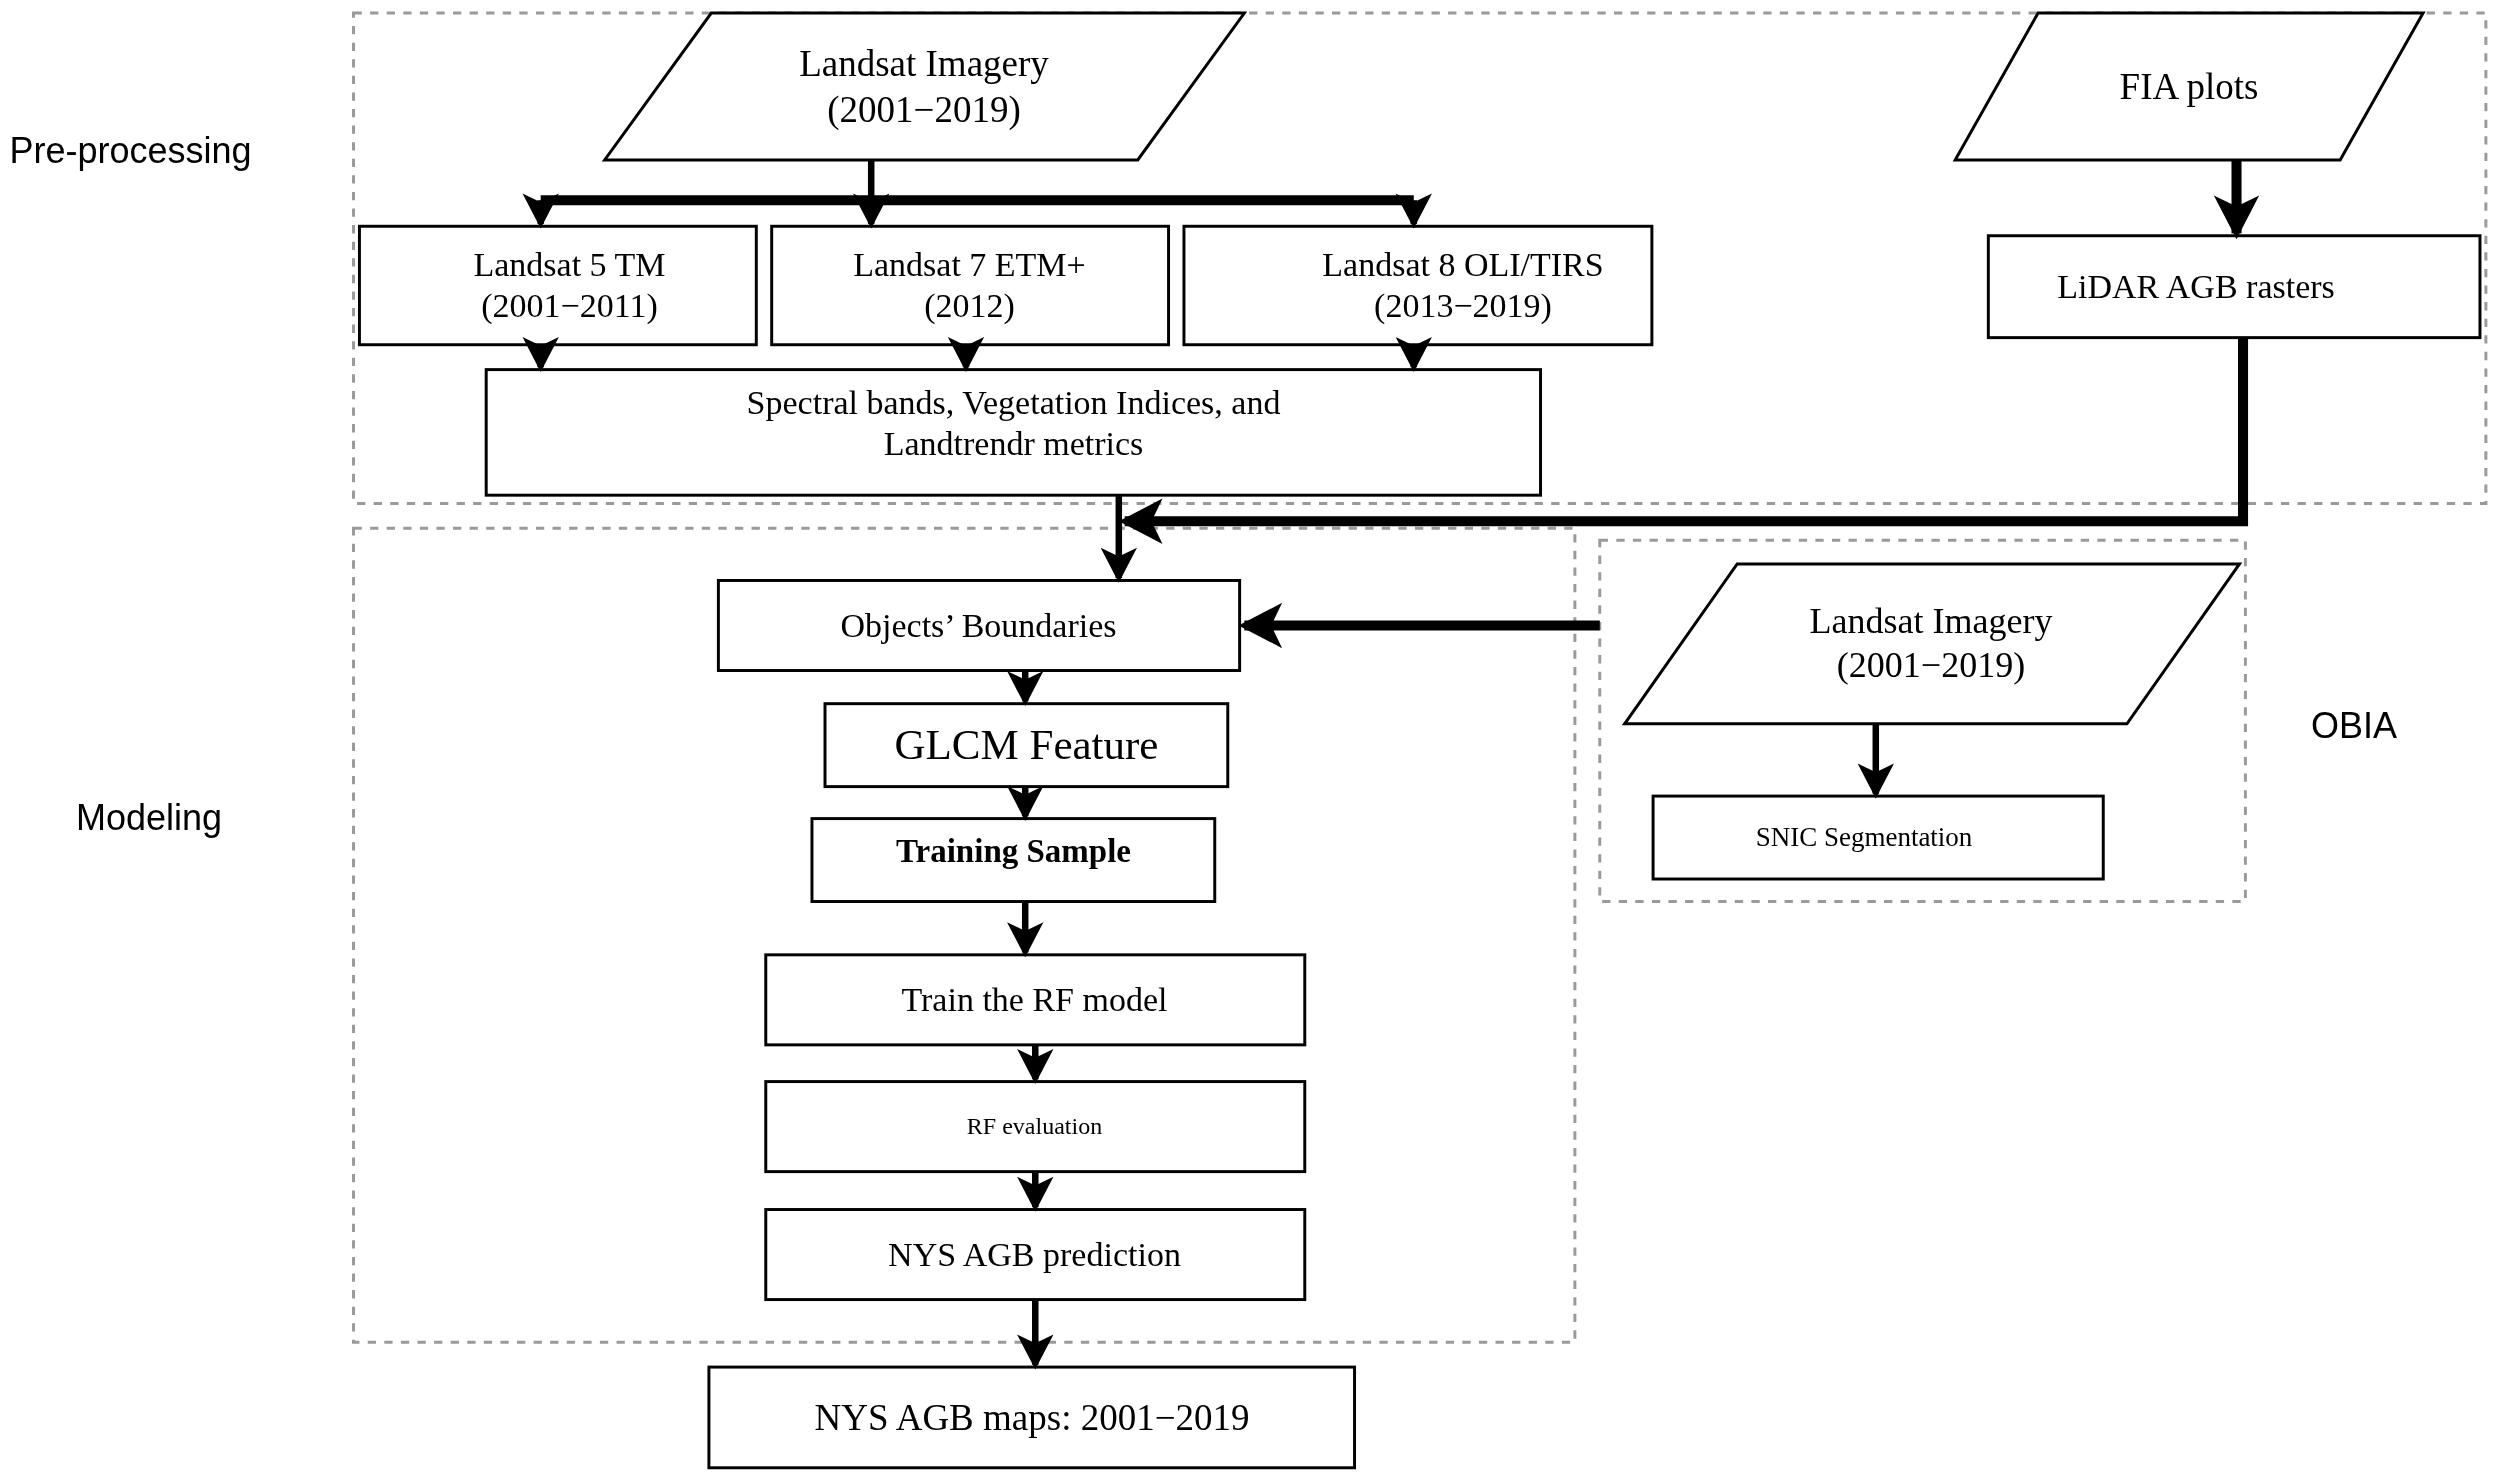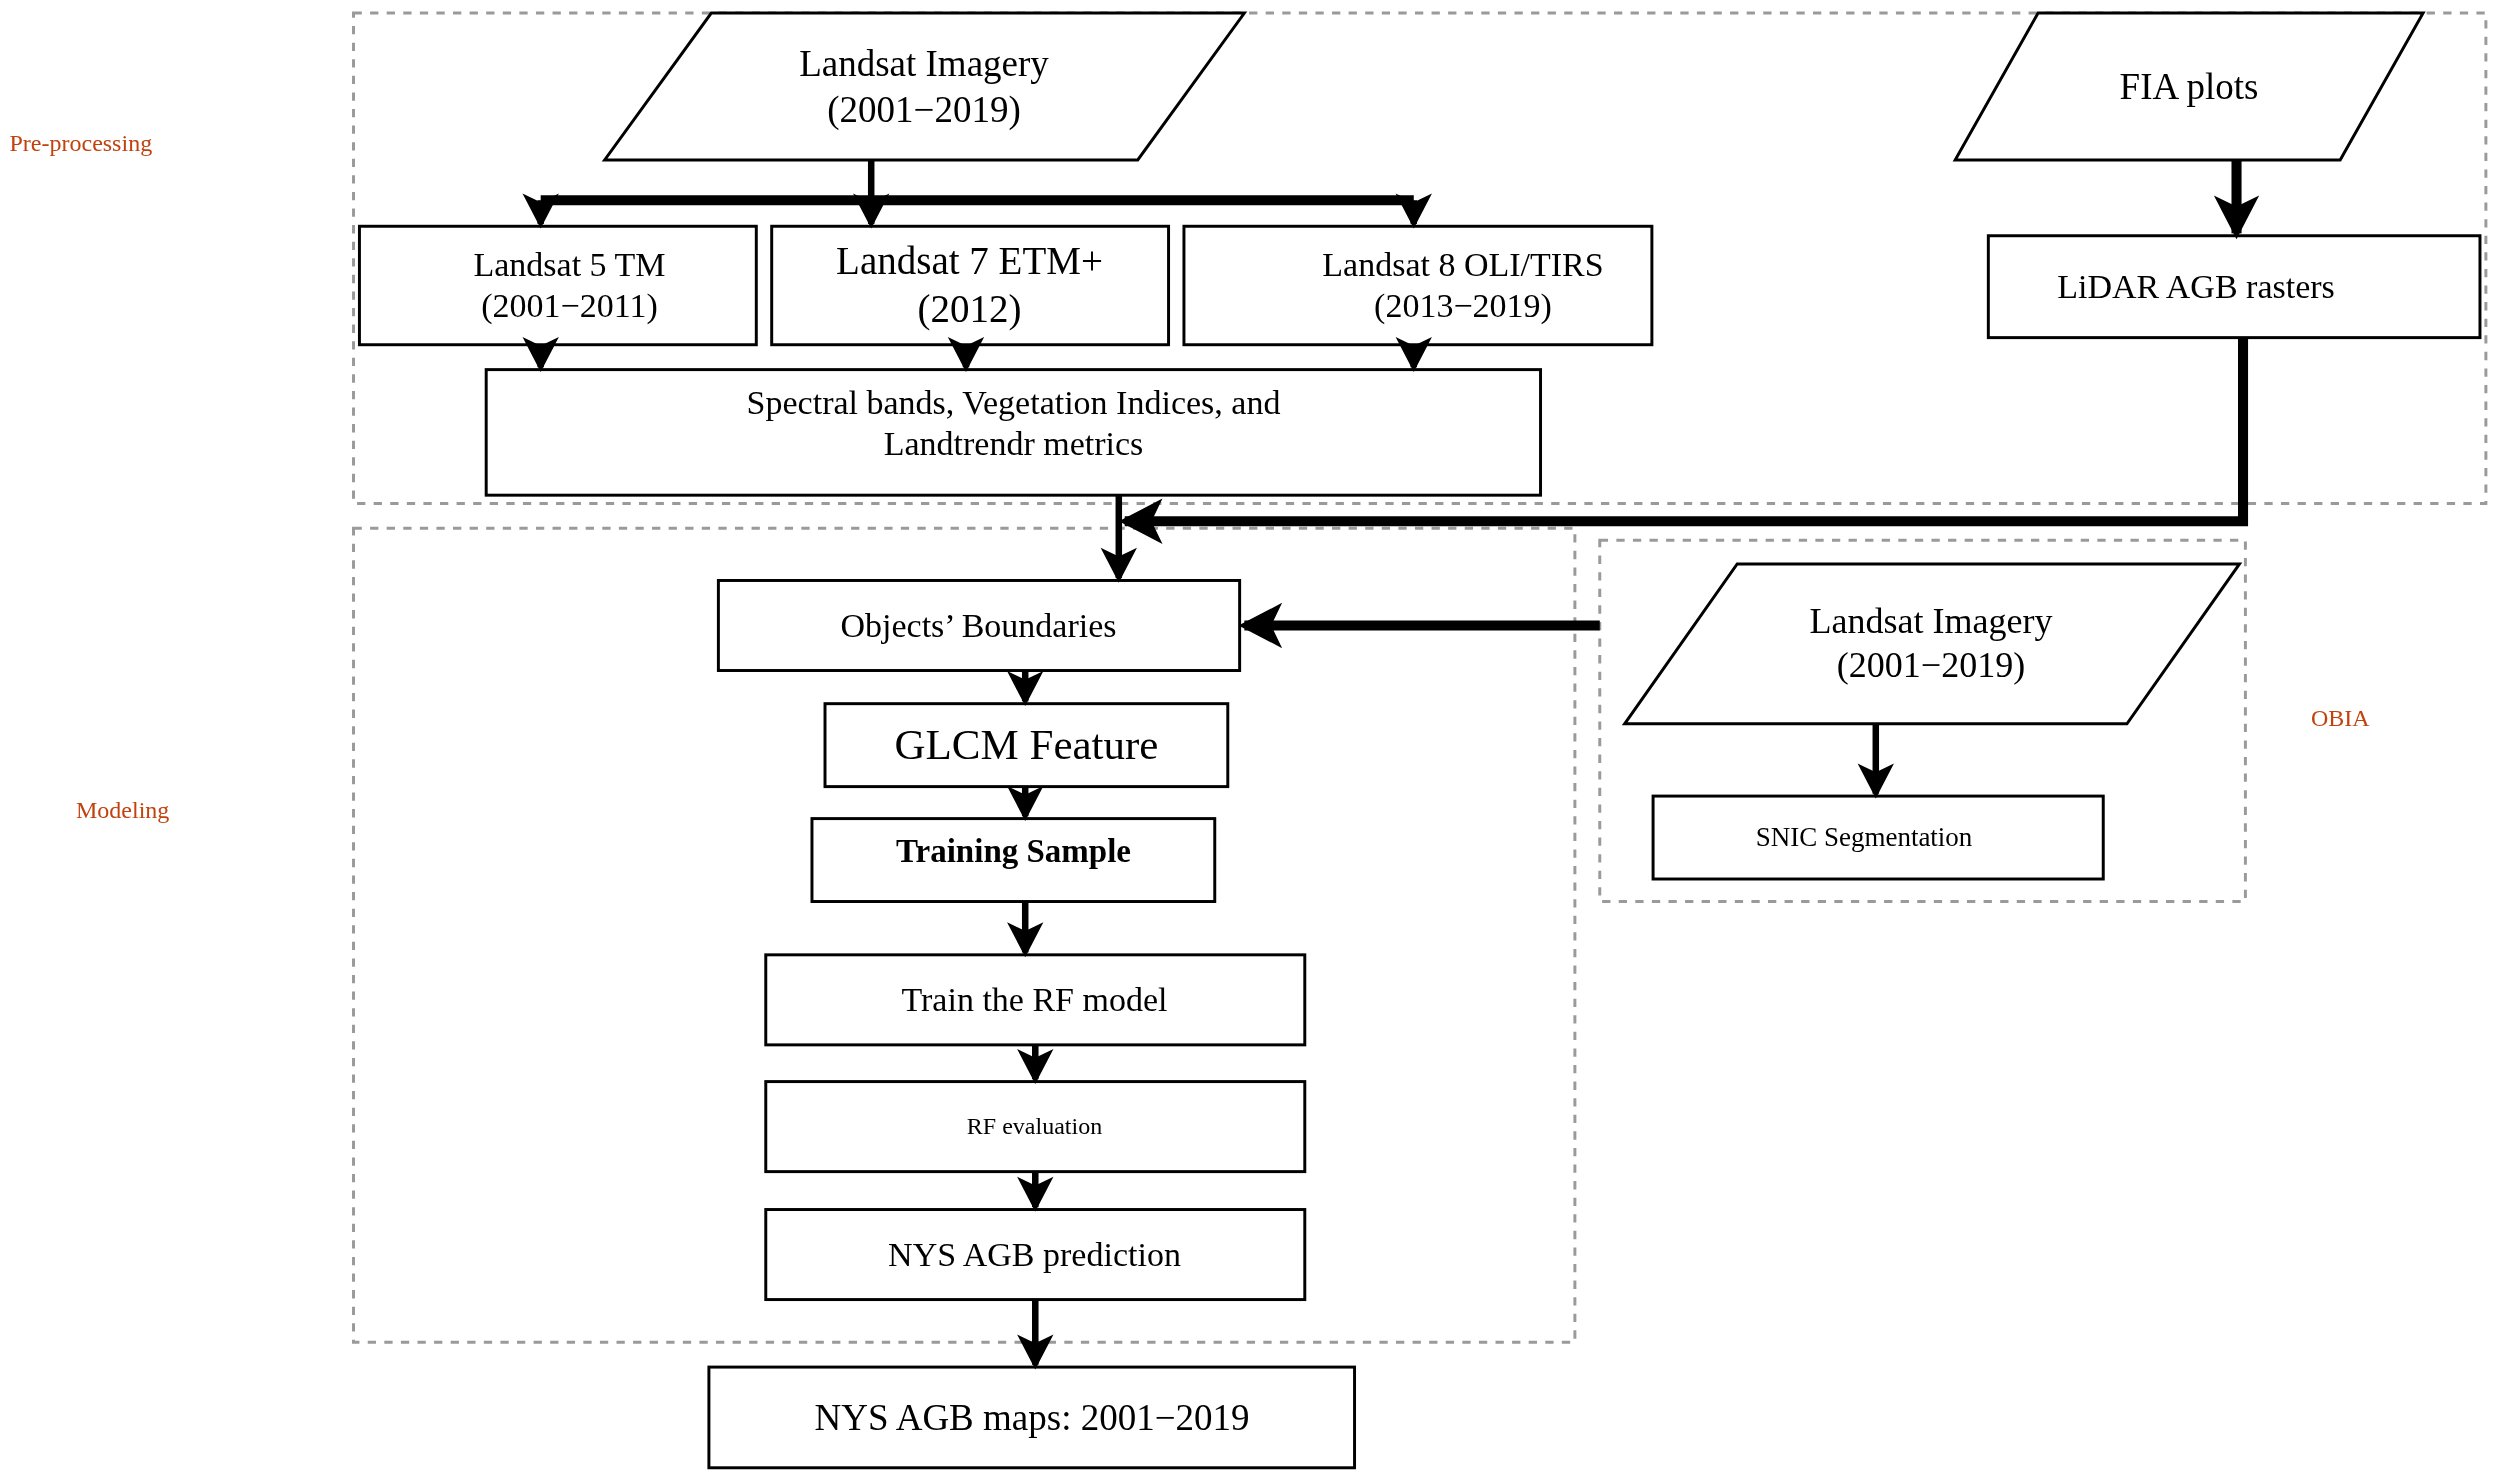--- a/index.html
+++ b/index.html
@@ -5,22 +5,22 @@
   html,body{margin:0;padding:0;background:#ffffff;}
   body{font-family:"Liberation Serif",serif;}
   #stage{position:relative;width:2500px;height:1482px;background:#fff;overflow:hidden;}
   svg#canvas{position:absolute;left:0;top:0;width:2500px;height:1482px;}
   .node-label{
     position:absolute;display:flex;align-items:center;justify-content:center;
     text-align:center;color:#000;font-family:"Liberation Serif",serif;
     line-height:1.22;white-space:pre-line;pointer-events:none;
   }
   .stage-label{
-    position:absolute;color:#c2410c;font-family:Liberation Serif, serif;
-    font-size:24px;white-space:nowrap;
+    position:absolute;color:#000000;font-family:Liberation Sans, sans-serif;
+    font-size:36px;white-space:nowrap;
   }
   .box-rect{fill:#ffffff;stroke:#000000;stroke-width:5;}
   .para-shape{fill:#ffffff;stroke:#000000;stroke-width:5;}
   .group-rect{fill:none;stroke:#9a9a9a;stroke-width:5;stroke-dasharray:14 14;}
   .flow{stroke:#000000;fill:none;}
   .thin-flow{stroke-width:11;}
   .thick-flow{stroke-width:17;}
 </style>
 </head>
 <body>
@@ -106,21 +106,21 @@
   <div class="stage-label" style="left:2311px; top:705px;">OBIA</div>
 
   <div class="node-label" style="left:610px; top:13px; width:628px; height:147px; font-size:37px;">Landsat Imagery
 (2001−2019)</div>
 
   <div class="node-label" style="left:1955px; top:13px; width:468px; height:147px; font-size:37px;">FIA plots</div>
 
   <div class="node-label" style="left:359px; top:226px; width:421px; height:118px; font-size:34px;">Landsat 5 TM
 (2001−2011)</div>
 
-  <div class="node-label" style="left:771px; top:226px; width:397px; height:118px; font-size:39px;">Landsat 7 ETM+
+  <div class="node-label" style="left:771px; top:226px; width:397px; height:118px; font-size:34px;">Landsat 7 ETM+
 (2012)</div>
 
   <div class="node-label" style="left:1184px; top:226px; width:468px; height:118px; font-size:34px;margin-left:45px;">Landsat 8 OLI/TIRS
 (2013−2019)</div>
 
   <div class="node-label" style="left:486px; top:370px; width:1055px; height:106px; font-size:34px;">Spectral bands, Vegetation Indices, and
 Landtrendr metrics</div>
 
   <div class="node-label" style="left:1988px; top:236px; width:416px; height:102px; font-size:34px;">LiDAR AGB rasters</div>
 

